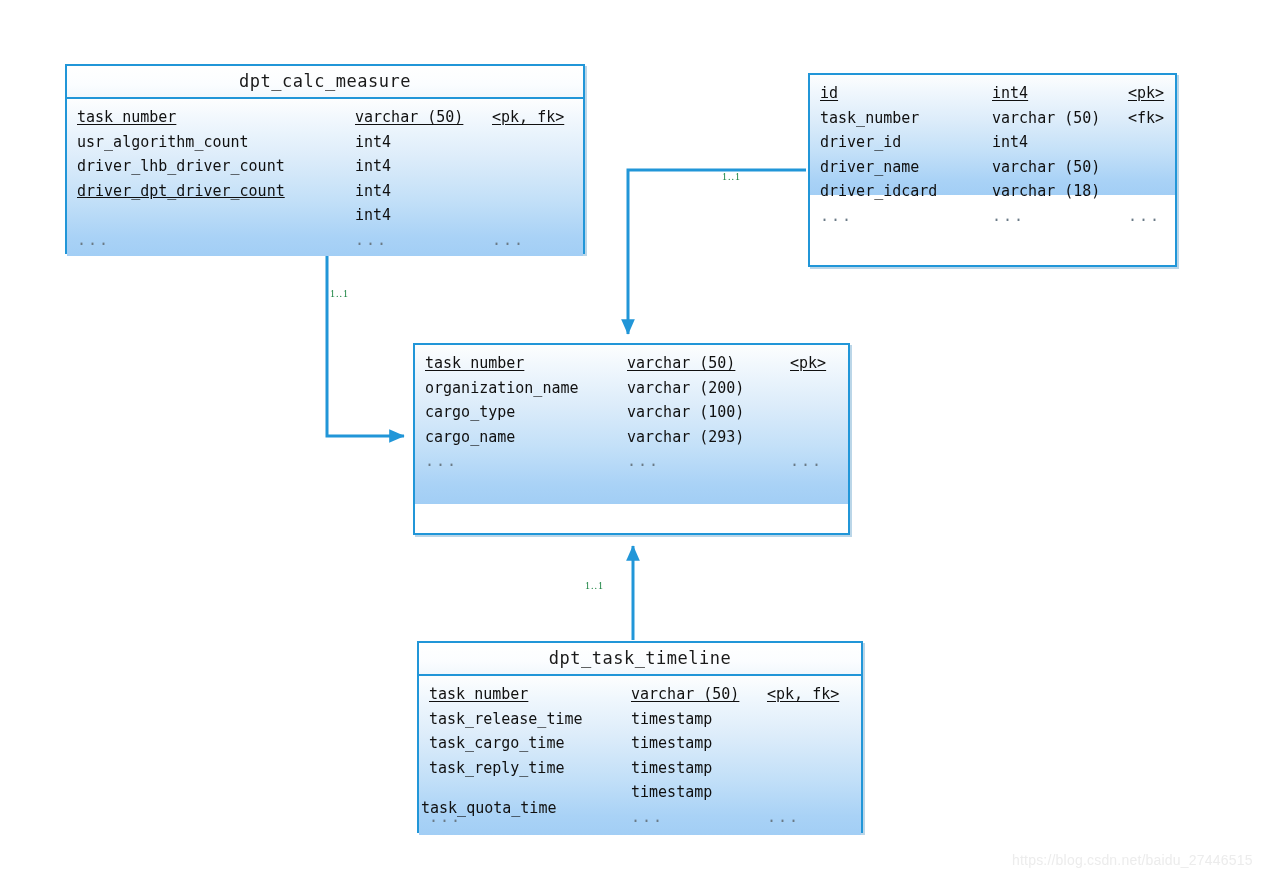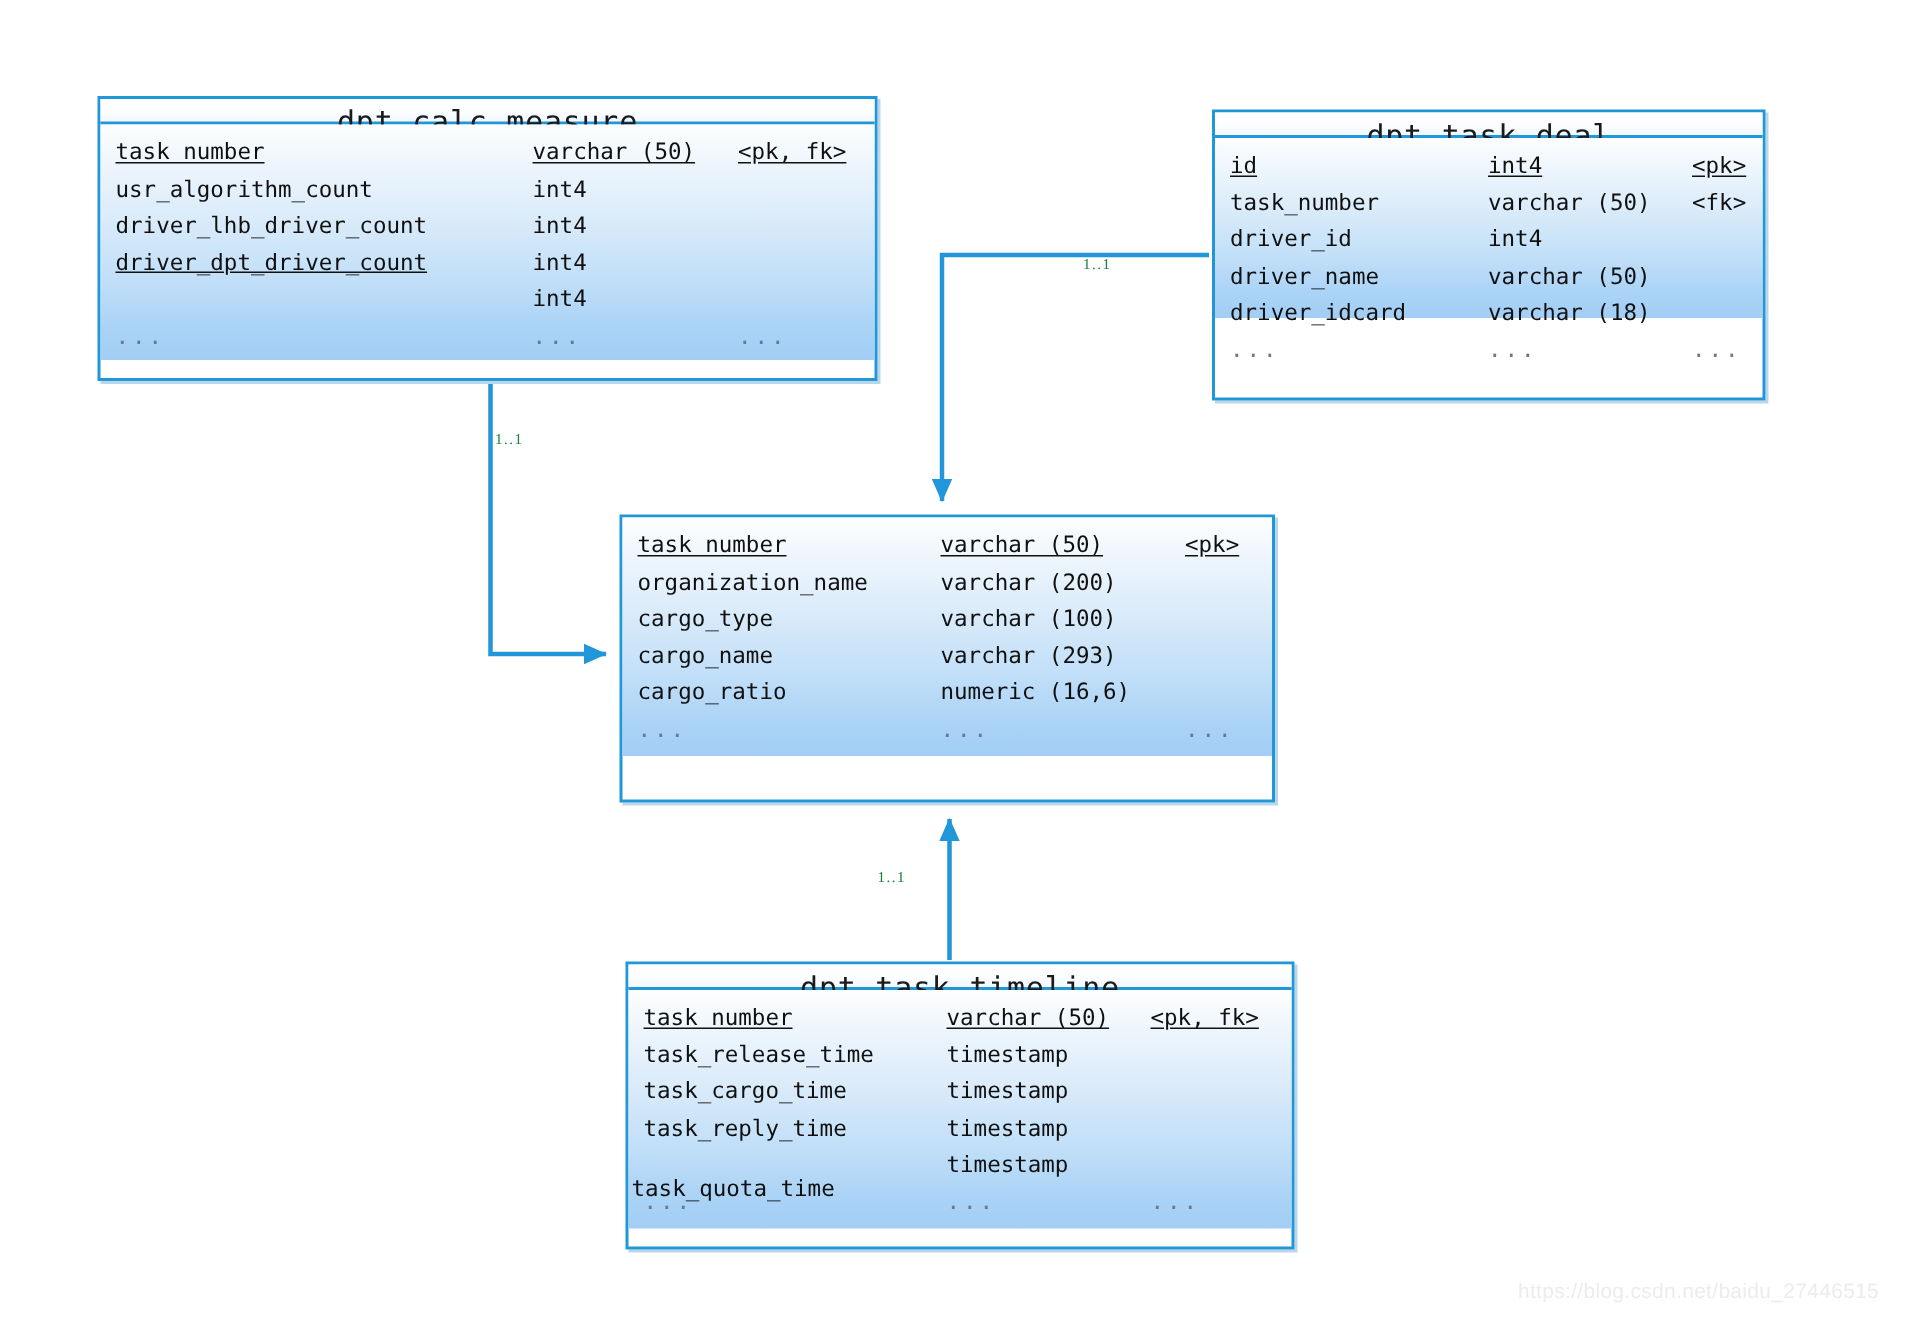--- a/index.html
+++ b/index.html
@@ -19,24 +19,24 @@
   
   .entity {
     position: absolute;
     box-sizing: border-box;
     border: 2px solid #2196d8;
     background: #ffffff;
     box-shadow: 2px 2px 0 rgba(30, 120, 180, 0.30);
   }
   .entity-header {
     box-sizing: border-box;
-    height: 17px;
+    height: 33px;
     line-height: 31px;
     text-align: center;
-    font-size: 20px;
+    font-size: 17px;
     color: #1a1a1a;
     letter-spacing: 0.5px;
     background: linear-gradient(180deg, #ffffff 0%, #fbfdff 60%, #f2f8fd 100%);
     border-bottom: 2px solid #2196d8;
     white-space: nowrap;
   }
   .entity-body {
     position: relative;
     box-sizing: border-box;
     padding: 6px 0 4px 0;
@@ -159,21 +159,20 @@
             <span class="attr-type" style="left: 288px;">int4</span>
           </div>
           <div class="attr-row ellipsis">
             <span class="attr-name" style="left: 10px;">...</span>
             <span class="attr-type" style="left: 288px;">...</span>
             <span class="attr-key" style="left: 425px;">...</span>
           </div>
         </div>
       </div>
       <div class="entity" style="left: 808px; top: 73px; width: 369px; height: 194px;">
-        <div class="entity-header">dpt_task_deal</div>
         <div class="entity-body" style="height: 120px;">
           <div class="attr-row pk">
             <span class="attr-name" style="left: 10px;">id</span>
             <span class="attr-type" style="left: 182px;">int4</span>
             <span class="attr-key" style="left: 318px;">&lt;pk&gt;</span>
           </div>
           <div class="attr-row nokey-underline">
             <span class="attr-name" style="left: 10px;">task_number</span>
             <span class="attr-type" style="left: 182px;">varchar (50)</span>
             <span class="attr-key" style="left: 318px;">&lt;fk&gt;</span>
@@ -208,24 +207,20 @@
             <span class="attr-name" style="left: 10px;">organization_name</span>
             <span class="attr-type" style="left: 212px;">varchar (200)</span>
           </div>
           <div class="attr-row">
             <span class="attr-name" style="left: 10px; text-align: right;">cargo_type</span>
             <span class="attr-type" style="left: 212px;">varchar (100)</span>
           </div>
           <div class="attr-row">
             <span class="attr-name" style="left: 10px;">cargo_name</span>
             <span class="attr-type" style="left: 212px;">varchar (293)</span>
-          </div>
-          <div class="attr-row">
-            <span class="attr-name" style="left: 10px;">cargo_ratio</span>
-            <span class="attr-type" style="left: 212px;">numeric (16,6)</span>
           </div>
           <div class="attr-row ellipsis">
             <span class="attr-name" style="left: 10px;">...</span>
             <span class="attr-type" style="left: 212px;">...</span>
             <span class="attr-key" style="left: 375px;">...</span>
           </div>
         </div>
       </div>
       <div class="entity" style="left: 417px; top: 641px; width: 446px; height: 192px;">
         <div class="entity-header">dpt_task_timeline</div>

